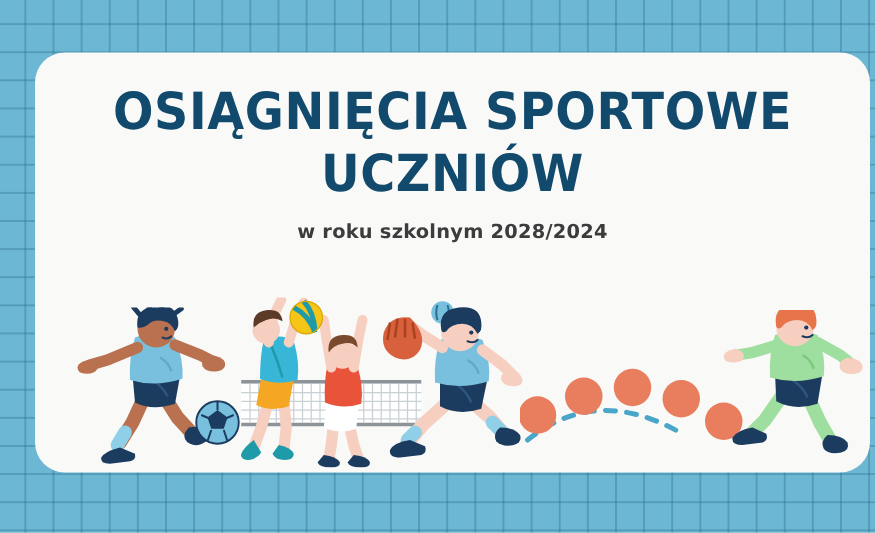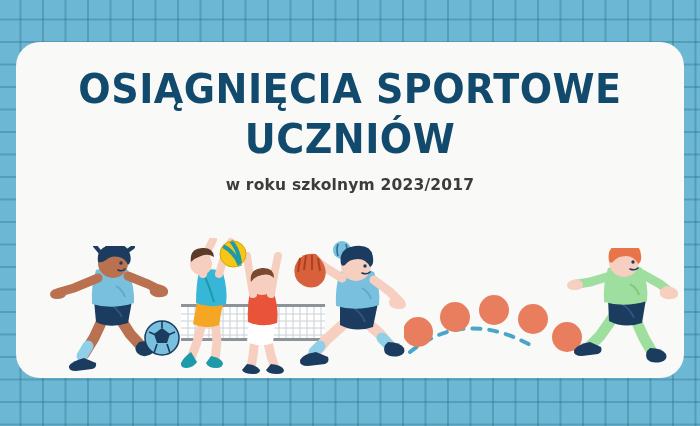--- a/index.html
+++ b/index.html
@@ -23,21 +23,21 @@
       linear-gradient(to right, rgba(45,110,140,0.38) 1.5px, transparent 1.5px),
       linear-gradient(to bottom, rgba(45,110,140,0.38) 1.5px, transparent 1.5px);
     background-size: 22.5px 22.5px;
     background-position: -3px -4px;
     overflow: hidden;
   }
 
   
   #card {
     position: absolute;
-    left: 16px;
+    left: 28px;
     top: 42px;
     width: 668px;
     height: 336px;
     background: #f9f9f8;
     border-radius: 24px;
   }
 
   
   .title-block {
     position: absolute;
@@ -81,21 +81,21 @@
 </head>
 <body>
 
 <div id="poster">
 
   <div id="card">
 
     <div class="title-block">
       <div class="title-line">OSIĄGNIĘCIA SPORTOWE</div>
       <div class="title-line">UCZNIÓW</div>
-      <div class="subtitle">w roku szkolnym 2023/2017</div>
+      <div class="subtitle">w roku szkolnym 2028/2024</div>
     </div>
 
     <div id="illustrations">
 
       <svg class="fig" style="left:28px; top:8px;" width="130" height="128" viewBox="0 0 130 128">
         <g>
 
           <path d="M62 66 L50 92 L40 108" stroke="#b9714f" stroke-width="11" fill="none" stroke-linecap="round"></path>
 
           <path d="M44 100 L38 110" stroke="#8fd0e8" stroke-width="11" fill="none" stroke-linecap="round"></path>

